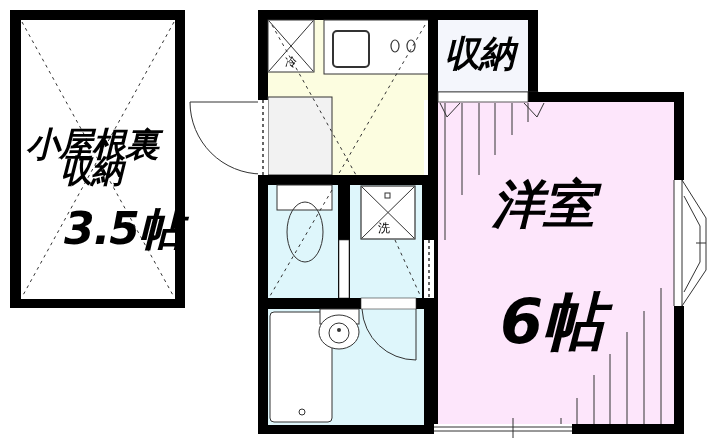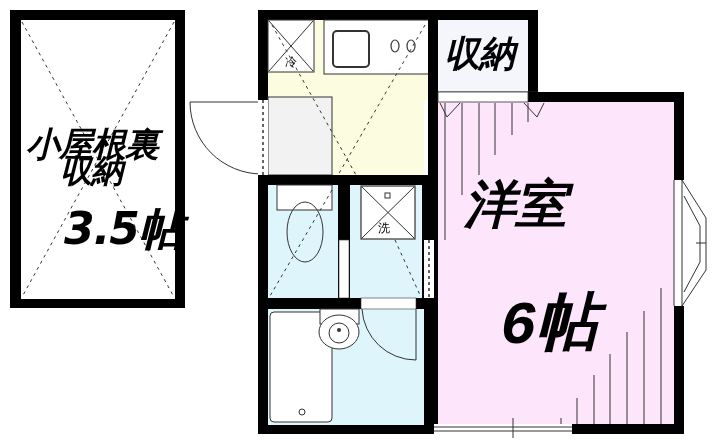--- a/index.html
+++ b/index.html
@@ -3,22 +3,22 @@
   <meta charset="utf-8">
   <style>
     html, body { margin: 0; padding: 0; background: #ffffff; }
     body { width: 720px; height: 442px; overflow: hidden; position: relative; font-family: "DejaVu Sans", sans-serif; }
     #plan { position: absolute; left: 0; top: 0; }
     .lbl { position: absolute; font-family: "DejaVu Sans", sans-serif; font-weight: bold; font-style: italic; color: #000; white-space: nowrap; letter-spacing: -1px; text-align: right; }
     .lbl-attic1 { left: 26px; top: 82px; font-size: 34px; margin-top: 40px; }
     .lbl-attic2 { left: 60px; top: 150px; font-size: 32px; }
     .lbl-attic3 { left: 64px; top: 200px; font-size: 44px; }
     .lbl-storage { left: 444px; top: 30px; font-size: 36px; }
-    .lbl-room1 { left: 464px; top: 170px; font-size: 52px; }
-    .lbl-room2 { left: 500px; top: 280px; font-size: 62px; font-family: Liberation Mono, monospace; }
+    .lbl-room1 { left: 492px; top: 170px; font-size: 52px; }
+    .lbl-room2 { left: 500px; top: 280px; font-size: 62px; }
     .tiny { position: absolute; font-size: 12px; color: #000; }
   </style>
 </head>
 <body>
 
 <svg id="plan" width="720" height="442" viewBox="0 0 720 442" xmlns="http://www.w3.org/2000/svg">
 
   <g>
     <rect x="10" y="10" width="175" height="298" fill="#000"></rect>
     <rect x="21" y="20" width="154" height="279" fill="#fff"></rect>

